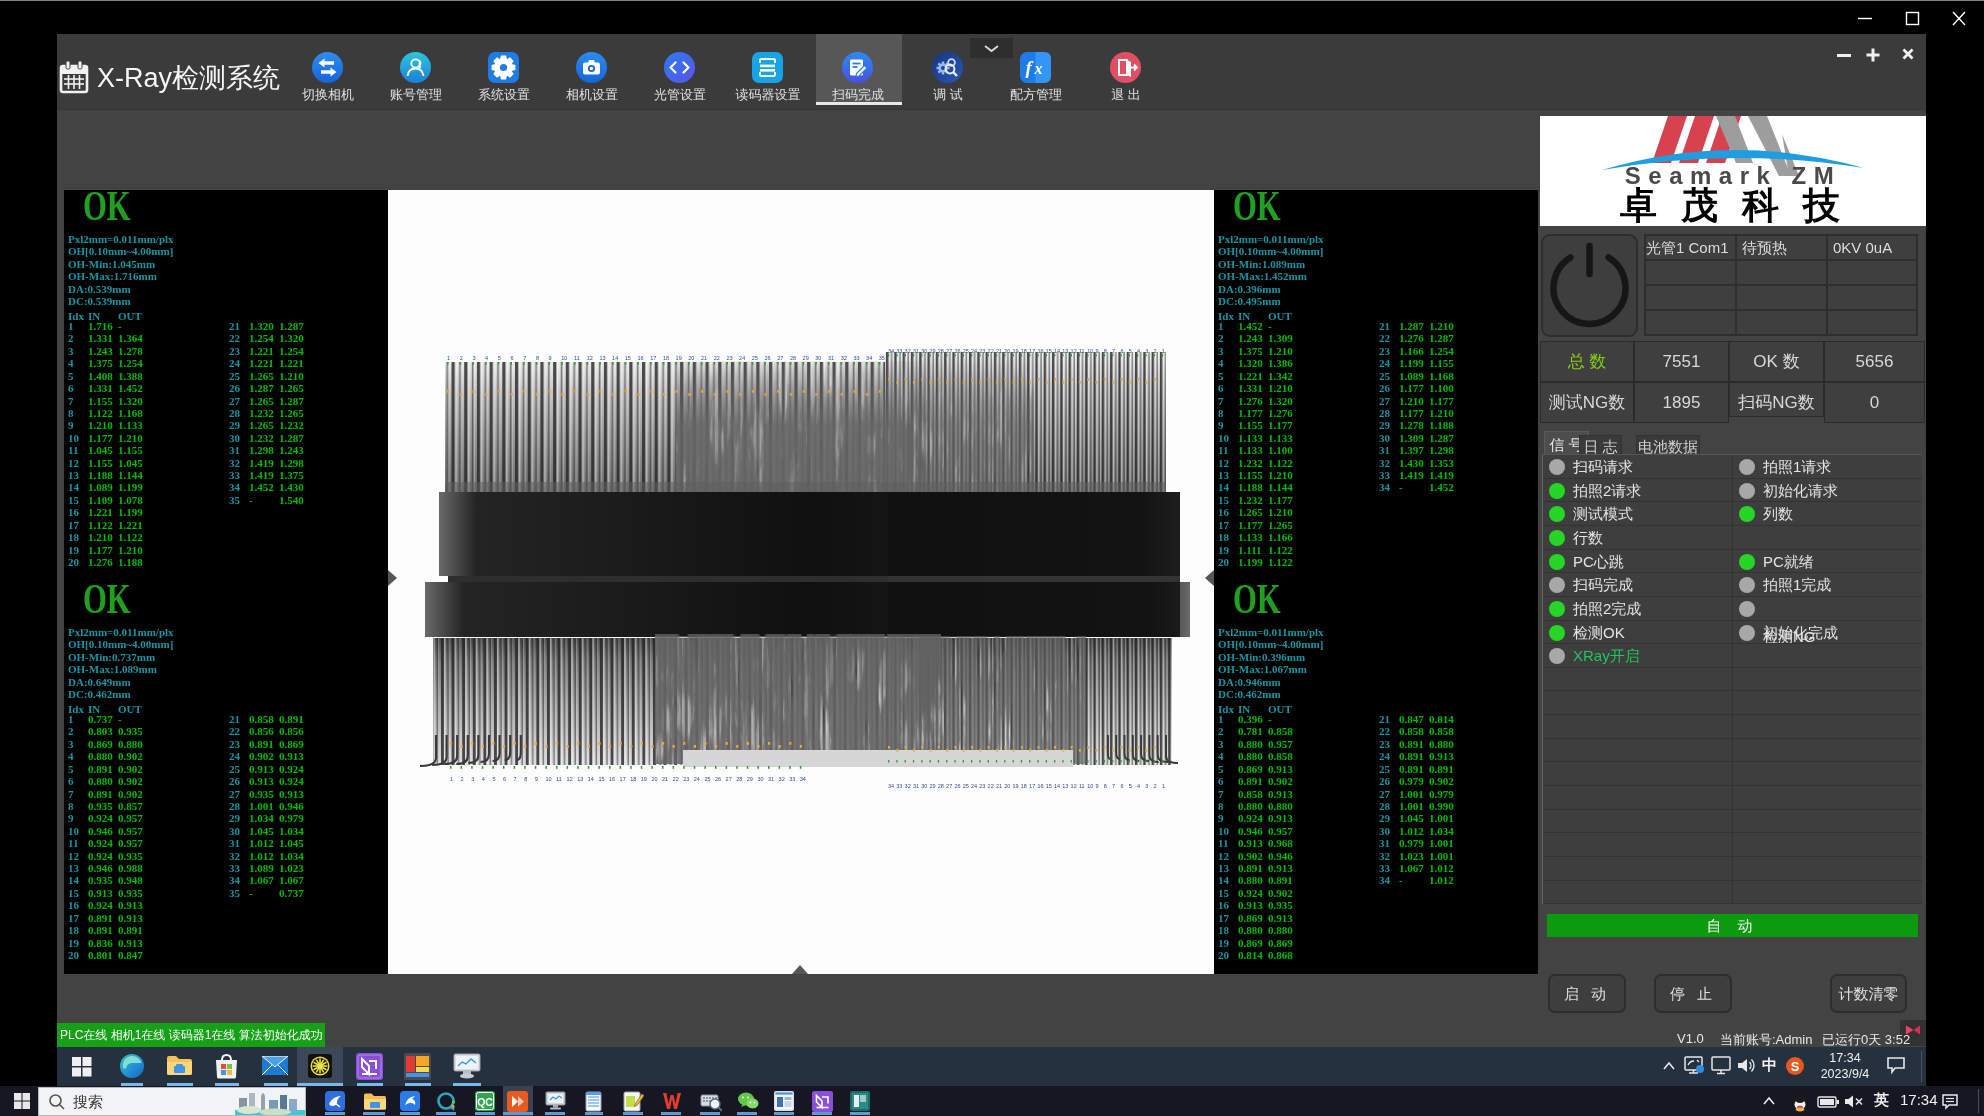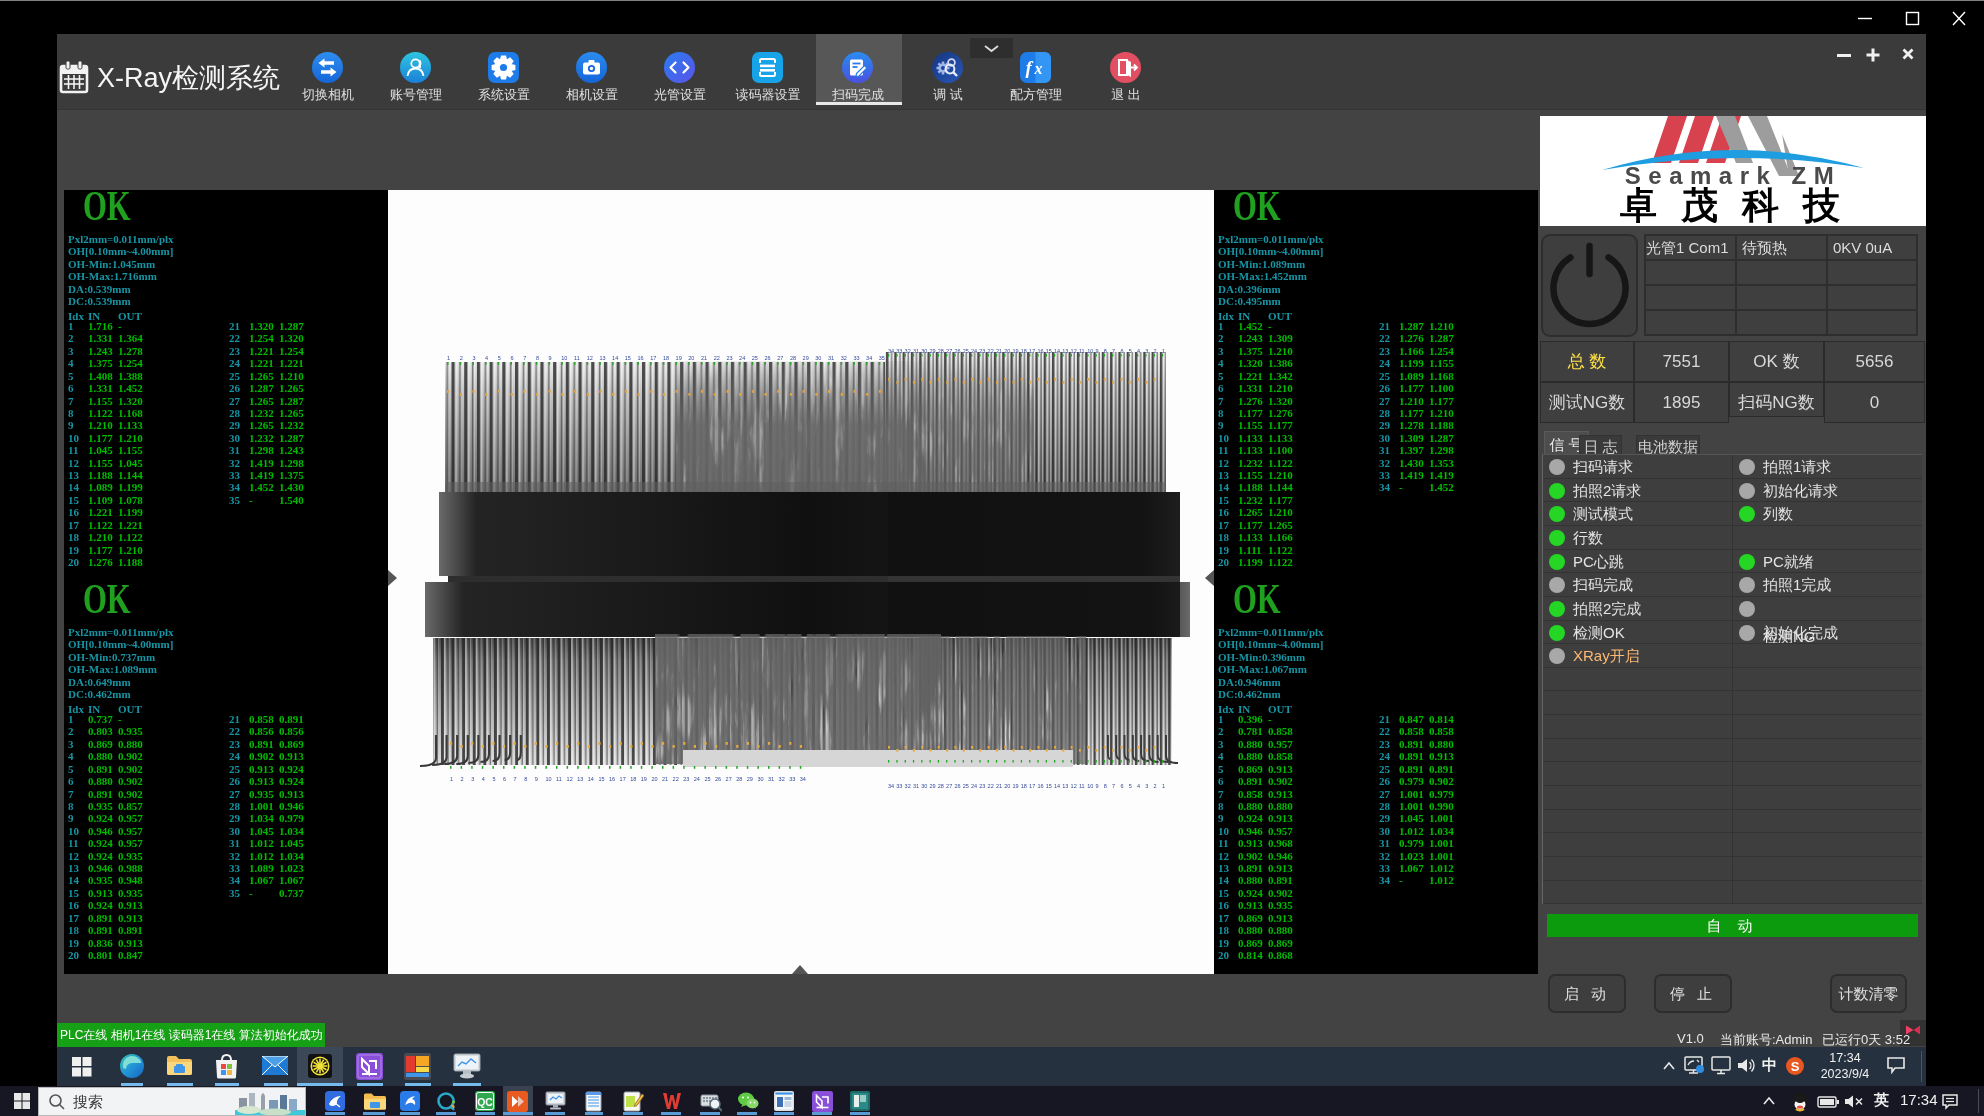--- a/index.html
+++ b/index.html
@@ -760,21 +760,21 @@
 <div class="abs" style="left:91px;top:25px;width:91px;height:25px;background:#3f3f3f;border:1px solid #2e2e2e;color:#dcdcdc;font-size:15px;line-height:24px;padding-left:5px;white-space:nowrap;"></div>
 <div class="abs" style="left:182px;top:25px;width:90px;height:25px;background:#3f3f3f;border:1px solid #2e2e2e;color:#dcdcdc;font-size:15px;line-height:24px;padding-left:5px;white-space:nowrap;"></div>
 <div class="abs" style="left:0px;top:50px;width:91px;height:25px;background:#3f3f3f;border:1px solid #2e2e2e;color:#dcdcdc;font-size:15px;line-height:24px;padding-left:5px;white-space:nowrap;"></div>
 <div class="abs" style="left:91px;top:50px;width:91px;height:25px;background:#3f3f3f;border:1px solid #2e2e2e;color:#dcdcdc;font-size:15px;line-height:24px;padding-left:5px;white-space:nowrap;"></div>
 <div class="abs" style="left:182px;top:50px;width:90px;height:25px;background:#3f3f3f;border:1px solid #2e2e2e;color:#dcdcdc;font-size:15px;line-height:24px;padding-left:5px;white-space:nowrap;"></div>
 <div class="abs" style="left:0px;top:75px;width:91px;height:25px;background:#3f3f3f;border:1px solid #2e2e2e;color:#dcdcdc;font-size:15px;line-height:24px;padding-left:5px;white-space:nowrap;"></div>
 <div class="abs" style="left:91px;top:75px;width:91px;height:25px;background:#3f3f3f;border:1px solid #2e2e2e;color:#dcdcdc;font-size:15px;line-height:24px;padding-left:5px;white-space:nowrap;"></div>
 <div class="abs" style="left:182px;top:75px;width:90px;height:25px;background:#3f3f3f;border:1px solid #2e2e2e;color:#dcdcdc;font-size:15px;line-height:24px;padding-left:5px;white-space:nowrap;"></div>
 </div>
 <div class="abs" style="left:1483px;top:307px;width:385px;height:82px;">
-<div class="abs" style="left:0px;top:0px;width:94px;height:41px;background:#3f3f3f;border:1px solid #2b2b2b;color:#fde047;font-size:17px;line-height:40px;text-align:center;">总 数</div>
+<div class="abs" style="left:0px;top:0px;width:94px;height:41px;background:#3f3f3f;border:1px solid #2b2b2b;color:#84cc16;font-size:17px;line-height:40px;text-align:center;">总 数</div>
 <div class="abs" style="left:94px;top:0px;width:95px;height:41px;background:#3f3f3f;border:1px solid #2b2b2b;color:#d8d8d8;font-size:17px;line-height:40px;text-align:center;">7551</div>
 <div class="abs" style="left:189px;top:0px;width:95px;height:41px;background:#3f3f3f;border:1px solid #2b2b2b;color:#d8d8d8;font-size:17px;line-height:40px;text-align:center;">OK 数</div>
 <div class="abs" style="left:284px;top:0px;width:101px;height:41px;background:#3f3f3f;border:1px solid #2b2b2b;color:#d8d8d8;font-size:17px;line-height:40px;text-align:center;">5656</div>
 <div class="abs" style="left:0px;top:41px;width:94px;height:41px;background:#3f3f3f;border:1px solid #2b2b2b;color:#d8d8d8;font-size:17px;line-height:40px;text-align:center;">测试NG数</div>
 <div class="abs" style="left:94px;top:41px;width:95px;height:41px;background:#3f3f3f;border:1px solid #2b2b2b;color:#d8d8d8;font-size:17px;line-height:40px;text-align:center;">1895</div>
 <div class="abs" style="left:189px;top:41px;width:95px;height:35px;background:#3f3f3f;border:1px solid #2b2b2b;color:#d8d8d8;font-size:17px;line-height:40px;text-align:center;">扫码NG数</div>
 <div class="abs" style="left:284px;top:41px;width:101px;height:41px;background:#3f3f3f;border:1px solid #2b2b2b;color:#d8d8d8;font-size:17px;line-height:40px;text-align:center;">0</div>
 </div>
 
 <div class="abs" style="left:1487px;top:397px;width:45px;height:26px;background:#4d4d4d;border:1px solid #5a5a5a;border-bottom:none;color:#e8e8e8;font-size:15px;text-align:center;line-height:25px;">信 号</div>
@@ -824,21 +824,21 @@
 <div class="abs" style="left:220px;top:144.9px;color:#e4e4e4;font-size:15px;margin-top:28px;">检测NG</div>
 <div class="abs" style="left:0;top:165.5px;width:190px;height:23.65px;border-bottom:1px solid #333;border-right:1px solid #333;"></div>
 <div class="abs" style="left:190px;top:165.5px;width:189px;height:23.65px;border-bottom:1px solid #333;"></div>
 <div class="abs" style="left:6px;top:169.5px;width:16px;height:16px;border-radius:50%;background:#25d625;"></div>
 <div class="abs" style="left:30px;top:168.5px;color:#e4e4e4;font-size:15px;">检测OK</div>
 <div class="abs" style="left:196px;top:169.5px;width:16px;height:16px;border-radius:50%;background:#a8a8a8;"></div>
 <div class="abs" style="left:220px;top:168.5px;color:#e4e4e4;font-size:15px;">初始化完成</div>
 <div class="abs" style="left:0;top:189.2px;width:190px;height:23.65px;border-bottom:1px solid #333;border-right:1px solid #333;"></div>
 <div class="abs" style="left:190px;top:189.2px;width:189px;height:23.65px;border-bottom:1px solid #333;"></div>
 <div class="abs" style="left:6px;top:193.2px;width:16px;height:16px;border-radius:50%;background:#a8a8a8;"></div>
-<div class="abs" style="left:30px;top:192.2px;color:#fdba74;font-size:15px;">XRay开启</div>
+<div class="abs" style="left:30px;top:192.2px;color:#22c55e;font-size:15px;">XRay开启</div>
 <div class="abs" style="left:0;top:212.8px;width:190px;height:23.65px;border-bottom:1px solid #333;border-right:1px solid #333;"></div>
 <div class="abs" style="left:190px;top:212.8px;width:189px;height:23.65px;border-bottom:1px solid #333;"></div>
 <div class="abs" style="left:0;top:236.5px;width:190px;height:23.65px;border-bottom:1px solid #333;border-right:1px solid #333;"></div>
 <div class="abs" style="left:190px;top:236.5px;width:189px;height:23.65px;border-bottom:1px solid #333;"></div>
 <div class="abs" style="left:0;top:260.1px;width:190px;height:23.65px;border-bottom:1px solid #333;border-right:1px solid #333;"></div>
 <div class="abs" style="left:190px;top:260.1px;width:189px;height:23.65px;border-bottom:1px solid #333;"></div>
 <div class="abs" style="left:0;top:283.8px;width:190px;height:23.65px;border-bottom:1px solid #333;border-right:1px solid #333;"></div>
 <div class="abs" style="left:190px;top:283.8px;width:189px;height:23.65px;border-bottom:1px solid #333;"></div>
 <div class="abs" style="left:0;top:307.4px;width:190px;height:23.65px;border-bottom:1px solid #333;border-right:1px solid #333;"></div>
 <div class="abs" style="left:190px;top:307.4px;width:189px;height:23.65px;border-bottom:1px solid #333;"></div>

